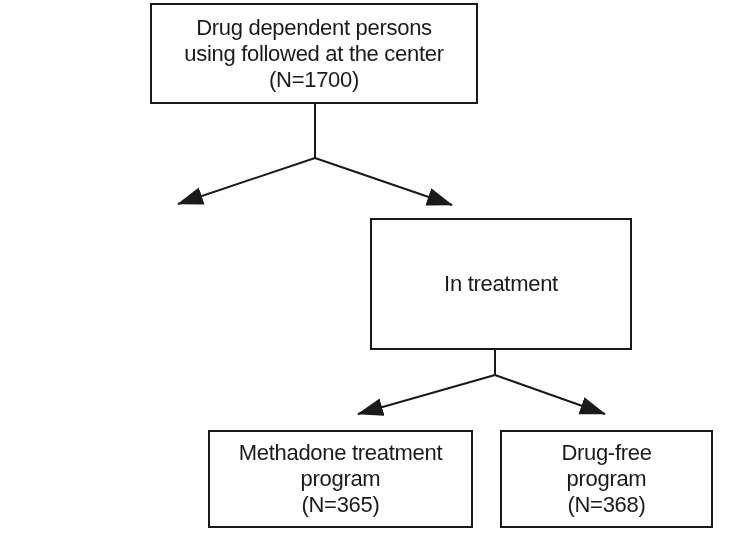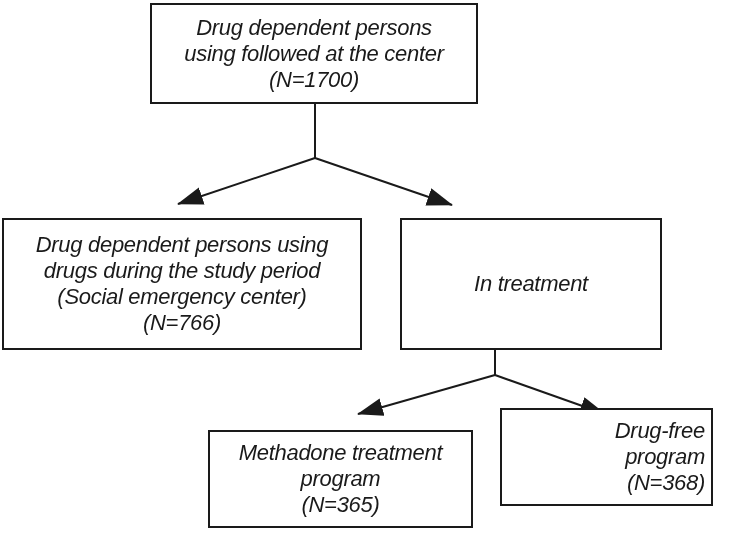--- a/index.html
+++ b/index.html
@@ -8,21 +8,20 @@
     --bg:#ffffff;
   }
   html,body{margin:0;padding:0;background:var(--bg);}
   .canvas{
     position:relative;
     width:730px;height:550px;
     background:var(--bg);
     font-family:"Liberation Sans", sans-serif;
     color:var(--text);
     overflow:hidden;
-    font-style:italic;
   }
   .connectors{
     position:absolute;left:0;top:0;width:730px;height:550px;
     z-index:1;
   }
   .node{
     position:absolute;
     box-sizing:border-box;
     border:2px solid var(--line);
     background:var(--bg);
@@ -32,23 +31,23 @@
     justify-content:center;
     text-align:center;
     font-size:22px;
     line-height:26px;
     letter-spacing:-0.3px;
     z-index:2;
     padding:2px 6px;
   }
   .node-followed  {left:150px; top:3px;   width:328px; height:101px;}
   .node-using     {left:2px;   top:218px; width:360px; height:132px;}
-  .node-treatment {left:400px; top:218px; width:262px; height:132px;}
+  .node-treatment {left:370px; top:218px; width:262px; height:132px;}
   .node-methadone {left:208px; top:430px; width:265px; height:98px;text-align:center;}
-  .node-drugfree  {left:500px; top:408px; width:213px; height:98px;align-items:flex-end;}
+  .node-drugfree  {left:500px; top:430px; width:213px; height:98px;}
   .edge{stroke:var(--line);stroke-width:2;fill:none;}
   .arrowhead{fill:var(--line);}
 </style>
 </head>
 <body>
 
 <div class="canvas">
 
   <svg class="connectors" viewBox="0 0 730 550" xmlns="http://www.w3.org/2000/svg">
     <defs>
@@ -63,26 +62,20 @@
     <path class="edge" d="M495,375 L358,414" marker-end="url(#arrow)"></path>
     <path class="edge" d="M495,375 L605,414" marker-end="url(#arrow)"></path>
   </svg>
 
   <div class="node node-followed">
     <div>Drug dependent persons</div>
     <div>using followed at the center</div>
     <div>(N=1700)</div>
   </div>
 
-  <div class="node node-using">
-    <div>Drug dependent persons using</div>
-    <div>drugs during the study period</div>
-    <div>(Social emergency center)</div>
-    <div>(N=766)</div>
-  </div>
 
   <div class="node node-treatment">
     <div>In treatment</div>
   </div>
 
   <div class="node node-methadone">
     <div>Methadone treatment</div>
     <div>program</div>
     <div>(N=365)</div>
   </div>

